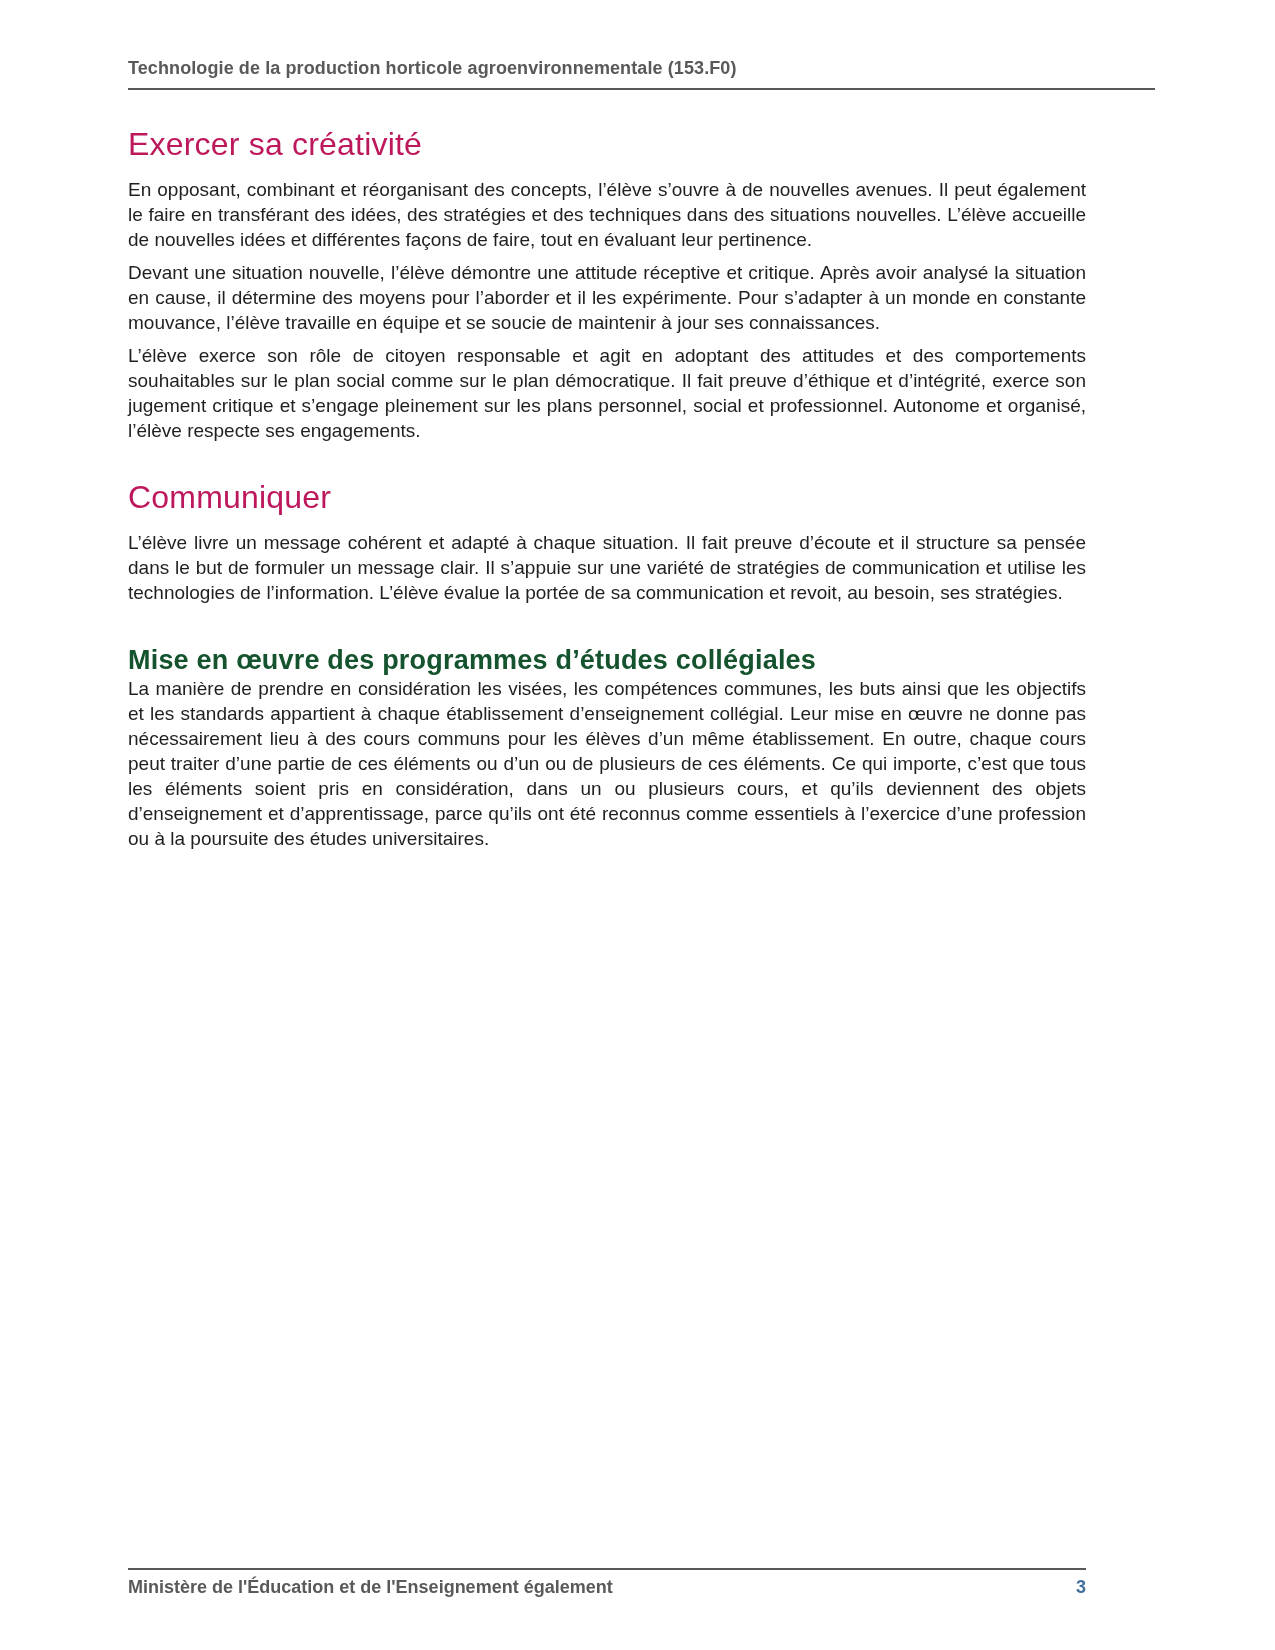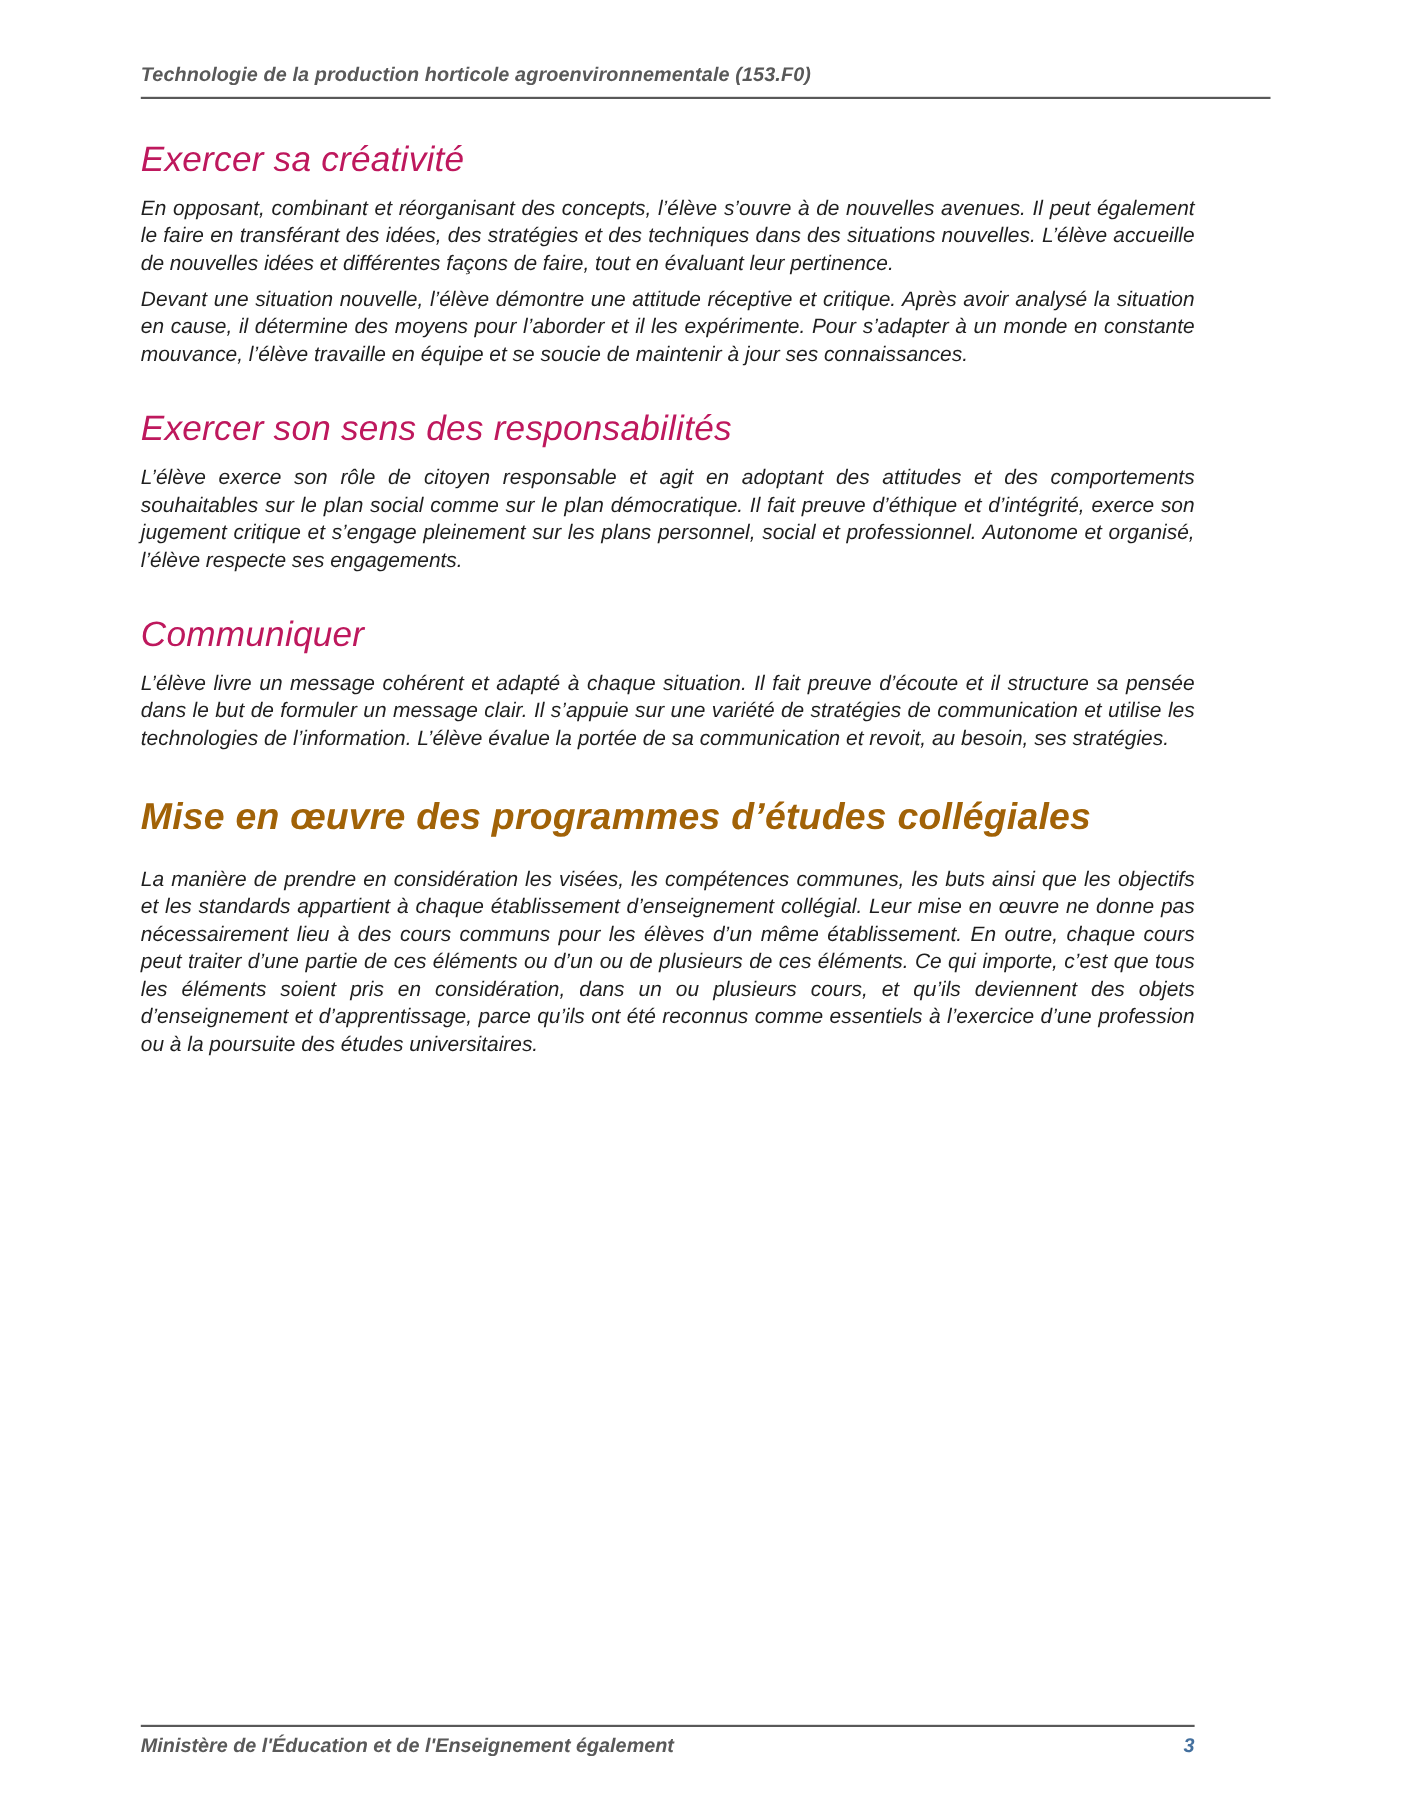--- a/index.html
+++ b/index.html
@@ -9,21 +9,20 @@
     height: 1650px;
     position: relative;
     font-family: "Liberation Sans", "DejaVu Sans", sans-serif;
     color: #1f1f1f;
   }
   .page {
     position: relative;
     width: 1275px;
     height: 1650px;
     padding: 58px 120px 0 128px;
-    font-style: italic;
   }
   .doc-header {
     font-size: 18px;
     font-weight: bold;
     color: #595959;
     padding-bottom: 9px;
     border-bottom: 2px solid #595959;
     letter-spacing: 0.1px;
   }
   .content {
@@ -33,23 +32,23 @@
     font-family: "Liberation Sans", "DejaVu Sans", sans-serif;
     font-weight: 400;
     font-size: 32px;
     color: #be185d;
     margin: 36px 0 14px 0;
     letter-spacing: 0.2px;
   }
   .h2 {
     font-family: "Liberation Sans", "DejaVu Sans", sans-serif;
     font-weight: 700;
-    font-size: 34px;
-    color: #a16207;
-    margin: 40px 0 24px 0;
+    font-size: 27px;
+    color: #14532d;
+    margin: 40px 0 0 0;
     letter-spacing: 0.2px;
   }
   .para {
     font-size: 19px;
     line-height: 25px;
     margin: 0 0 8px 0;
     text-align: justify;
     color: #1f1f1f;
   }
   .doc-footer {
@@ -85,21 +84,20 @@
     <section>
       <h3 class="h3">Exercer sa créativité</h3>
       <p class="para">En opposant, combinant et réorganisant des concepts, l’élève s’ouvre à de nouvelles avenues. Il peut également le faire en transférant des idées, des stratégies et des techniques dans des situations nouvelles. L’élève accueille de nouvelles idées et différentes façons de faire, tout en évaluant leur pertinence.</p>
     </section>
 
     <section>
       <p class="para">Devant une situation nouvelle, l’élève démontre une attitude réceptive et critique. Après avoir analysé la situation en cause, il détermine des moyens pour l’aborder et il les expérimente. Pour s’adapter à un monde en constante mouvance, l’élève travaille en équipe et se soucie de maintenir à jour ses connaissances.</p>
     </section>
 
     <section>
-      <h3 class="h3">Exercer son sens des responsabilités</h3>
       <p class="para">L’élève exerce son rôle de citoyen responsable et agit en adoptant des attitudes et des comportements souhaitables sur le plan social comme sur le plan démocratique. Il fait preuve d’éthique et d’intégrité, exerce son jugement critique et s’engage pleinement sur les plans personnel, social et professionnel. Autonome et organisé, l’élève respecte ses engagements.</p>
     </section>
 
     <section>
       <h3 class="h3">Communiquer</h3>
       <p class="para">L’élève livre un message cohérent et adapté à chaque situation. Il fait preuve d’écoute et il structure sa pensée dans le but de formuler un message clair. Il s’appuie sur une variété de stratégies de communication et utilise les technologies de l’information. L’élève évalue la portée de sa communication et revoit, au besoin, ses stratégies.</p>
     </section>
 
     <section>
       <h2 class="h2">Mise en œuvre des programmes d’études collégiales</h2>

